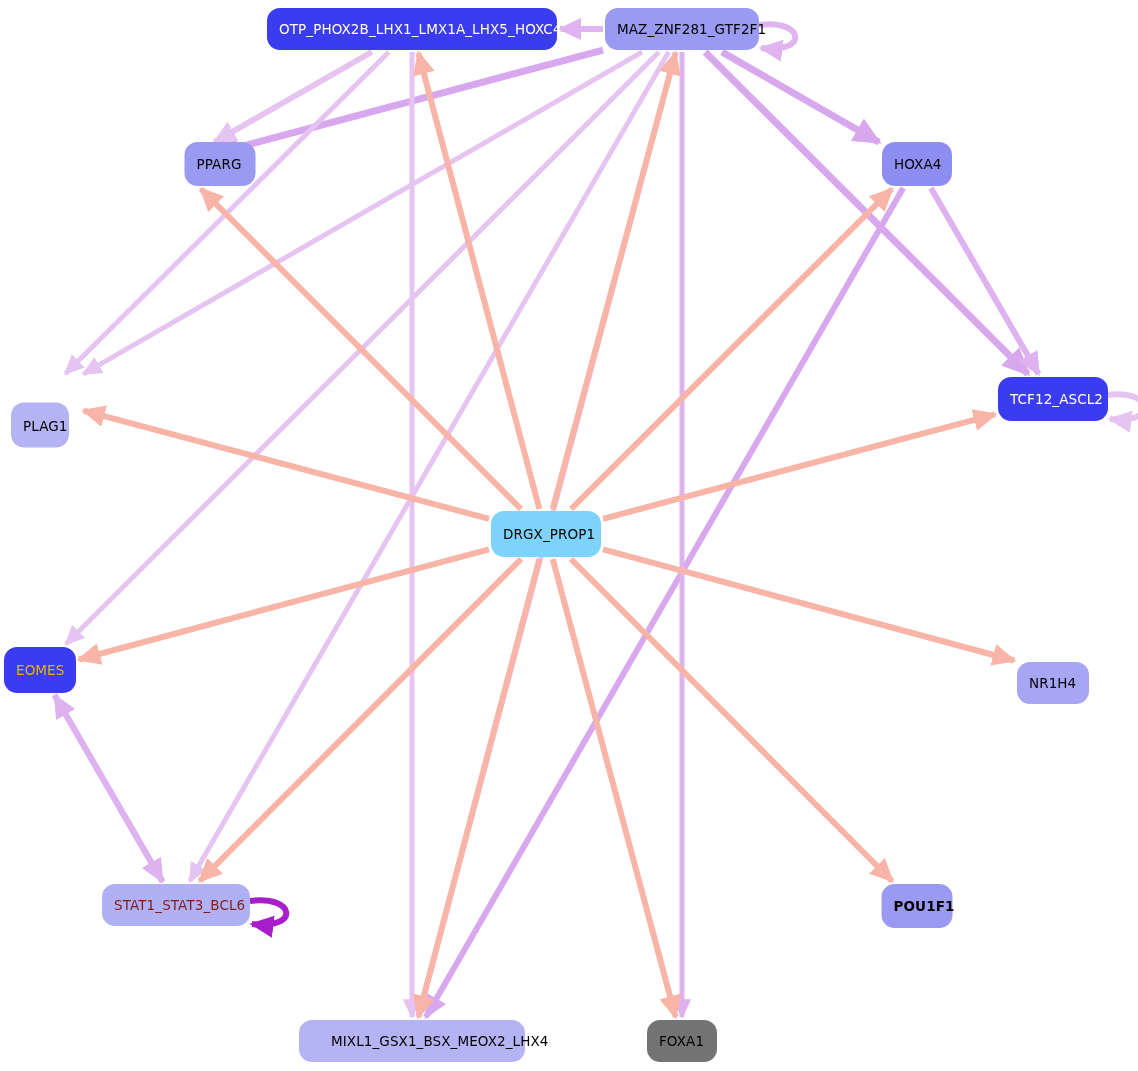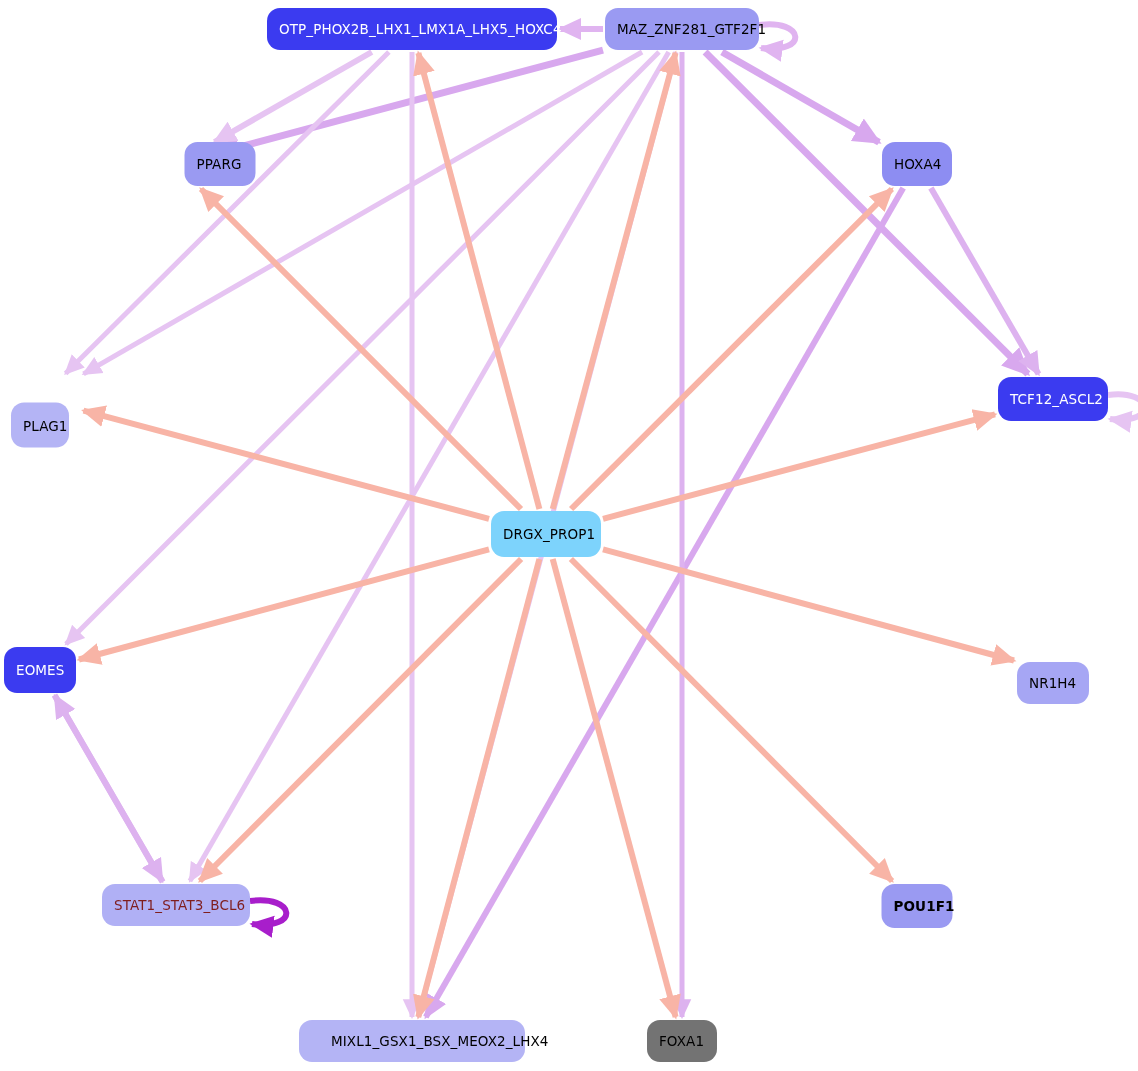--- a/index.html
+++ b/index.html
@@ -153,21 +153,21 @@
       </div>
       <div class="node" style="left: 40px; top: 399px; width: 58px; height: 45px; background: rgb(180, 180, 245); color: rgb(0, 0, 0); margin-top: 26px;">
         <span>PLAG1</span>
       </div>
       <div class="node" style="left: 1053px; top: 399px; width: 110px; height: 44px; background: rgb(59, 59, 240); color: rgb(255, 255, 255);">
         <span>TCF12_ASCL2</span>
       </div>
       <div class="node" style="left: 546px; top: 534px; width: 110px; height: 46px; background: #7dd3fc; color: rgb(0, 0, 0);">
         <span>DRGX_PROP1</span>
       </div>
-      <div class="node" style="left: 40px; top: 670px; width: 72px; height: 46px; background: rgb(59, 59, 240); color: #ffffff;">
+      <div class="node" style="left: 40px; top: 670px; width: 72px; height: 46px; background: rgb(59, 59, 240); color: #eab308;">
         <span>EOMES</span>
       </div>
       <div class="node" style="left: 1053px; top: 671px; width: 72px; height: 42px; background: rgb(166, 166, 244); color: rgb(0, 0, 0); margin-top: 12px;">
         <span>NR1H4</span>
       </div>
       <div class="node" style="left: 176px; top: 905px; width: 148px; height: 42px; background: rgb(176, 176, 245); color: #7f1d1d;">
         <span>STAT1_STAT3_BCL6</span>
       </div>
       <div class="node" style="left: 917px; top: 906px; width: 71px; height: 44px; background: rgb(154, 154, 242); color: rgb(0, 0, 0); font-weight: bold;">
         <span>POU1F1</span>

